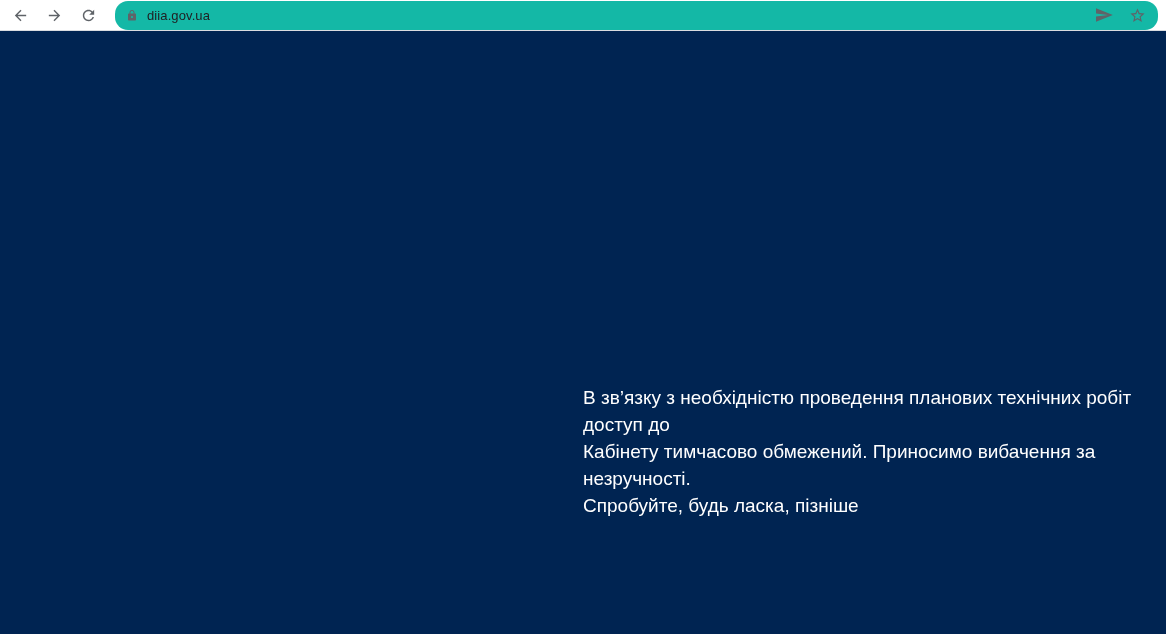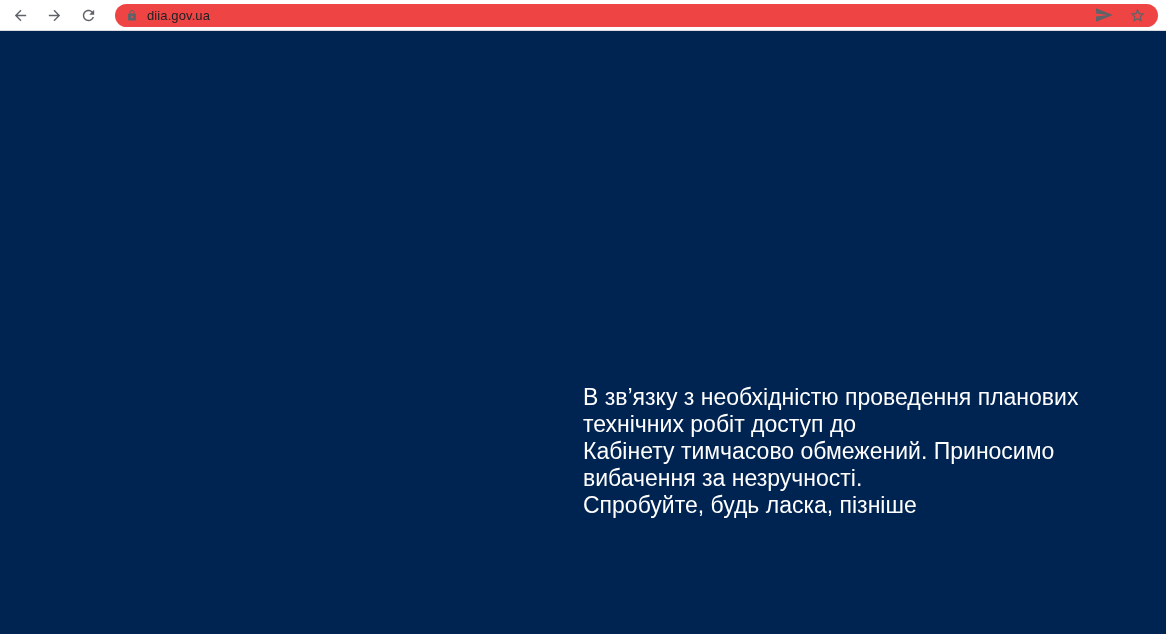--- a/index.html
+++ b/index.html
@@ -20,22 +20,22 @@
     padding: 0 8px 0 6px;
   }
   .nav-btn {
     width: 28px; height: 28px; margin-right: 6px;
     display: flex; align-items: center; justify-content: center;
     border: none; background: transparent; padding: 0;
     color: #5f6368; cursor: pointer; border-radius: 50%;
   }
   .nav-btn svg { display: block; }
   .omnibox {
-    flex: 1; height: 23px; margin-left: 7px;
-    background: #ef4444; border-radius: 13px;
+    flex: 1; height: 29px; margin-left: 7px;
+    background: #14b8a6; border-radius: 13px;
     display: flex; align-items: center;
     padding: 0 12px 0 11px;
   }
   .omnibox .lock { display: flex; margin-right: 9px; color: #5f6368; }
   .url-text {
     font-size: 13px; color: #202124; letter-spacing: 0.1px;
     white-space: nowrap;
   }
   .omni-spacer { flex: 1; }
   .omni-btn {
@@ -53,21 +53,21 @@
   .content {
     position: absolute; left: 583px; top: 334px; width: 575px;
   }
   .error-title {
     margin: 0; color: #ffffff;
     font-size: 34px; line-height: 42px; font-weight: 700;
     letter-spacing: -0.2px; white-space: nowrap;
   }
   .error-message {
     margin: 19px 0 0; color: #ffffff;
-    font-size: 23px; line-height: 27px; font-weight: 400;
+    font-size: 19px; line-height: 27px; font-weight: 400;
     white-space: pre-line;
   }
   .error-code {
     margin-top: 17px; color: #7c8798;
     font-size: 23px; line-height: 30px; font-weight: 400;
   }
 </style>
 </head>
 <body>
 

